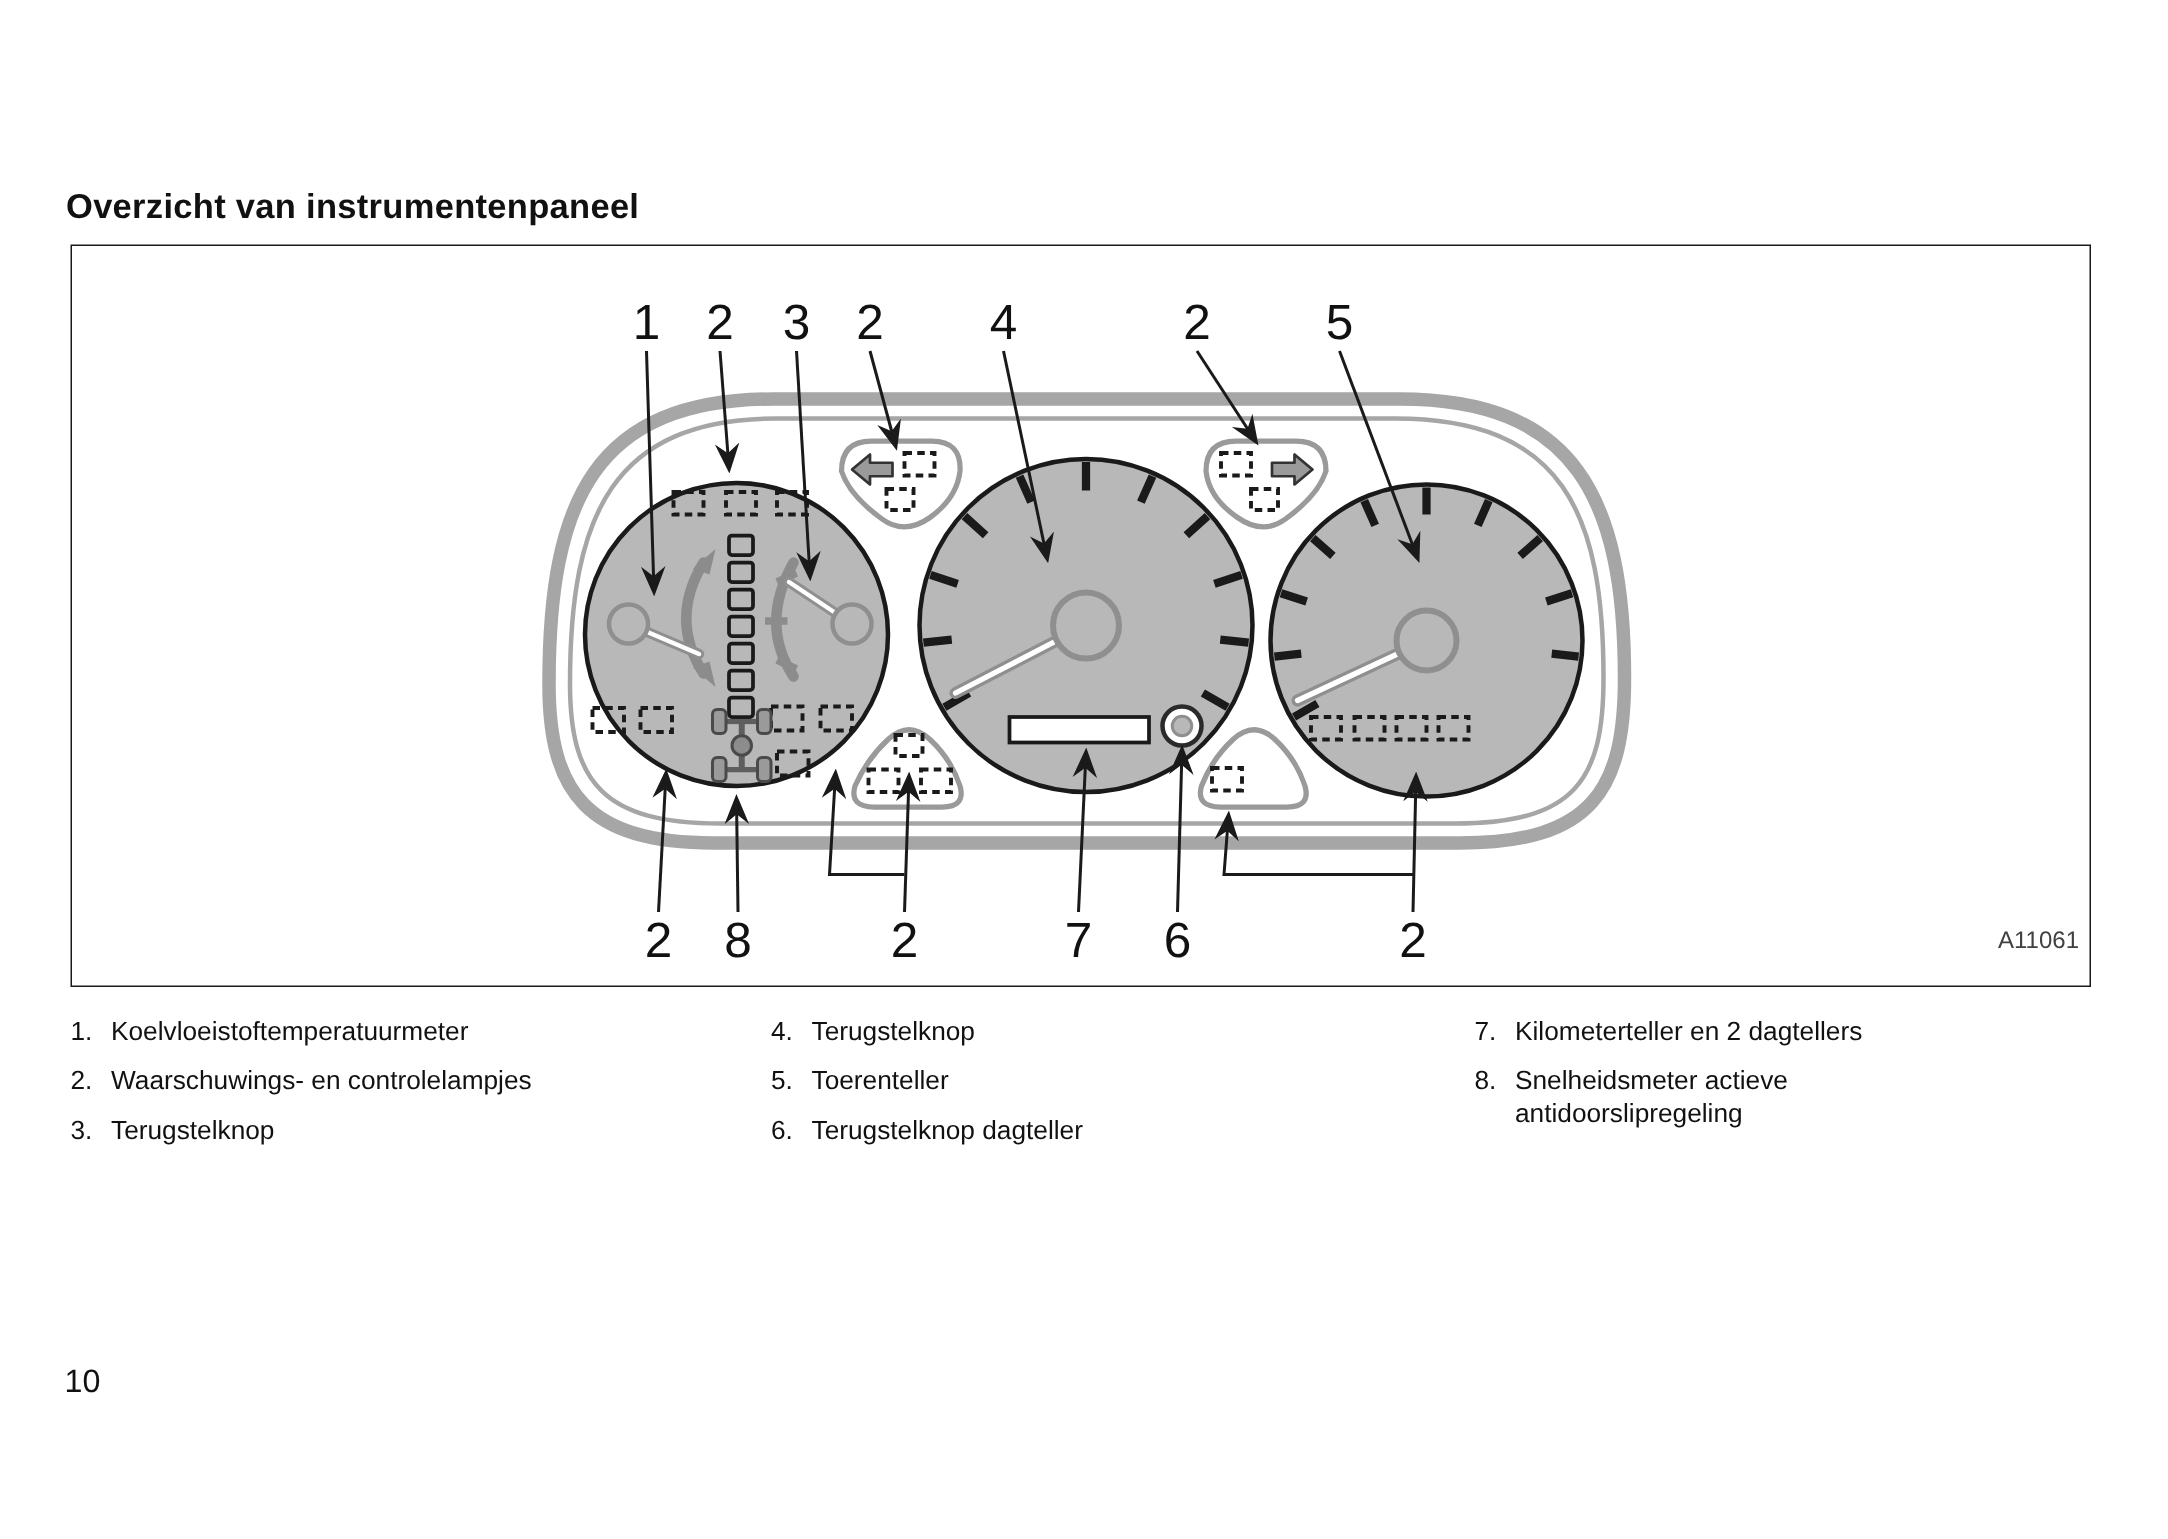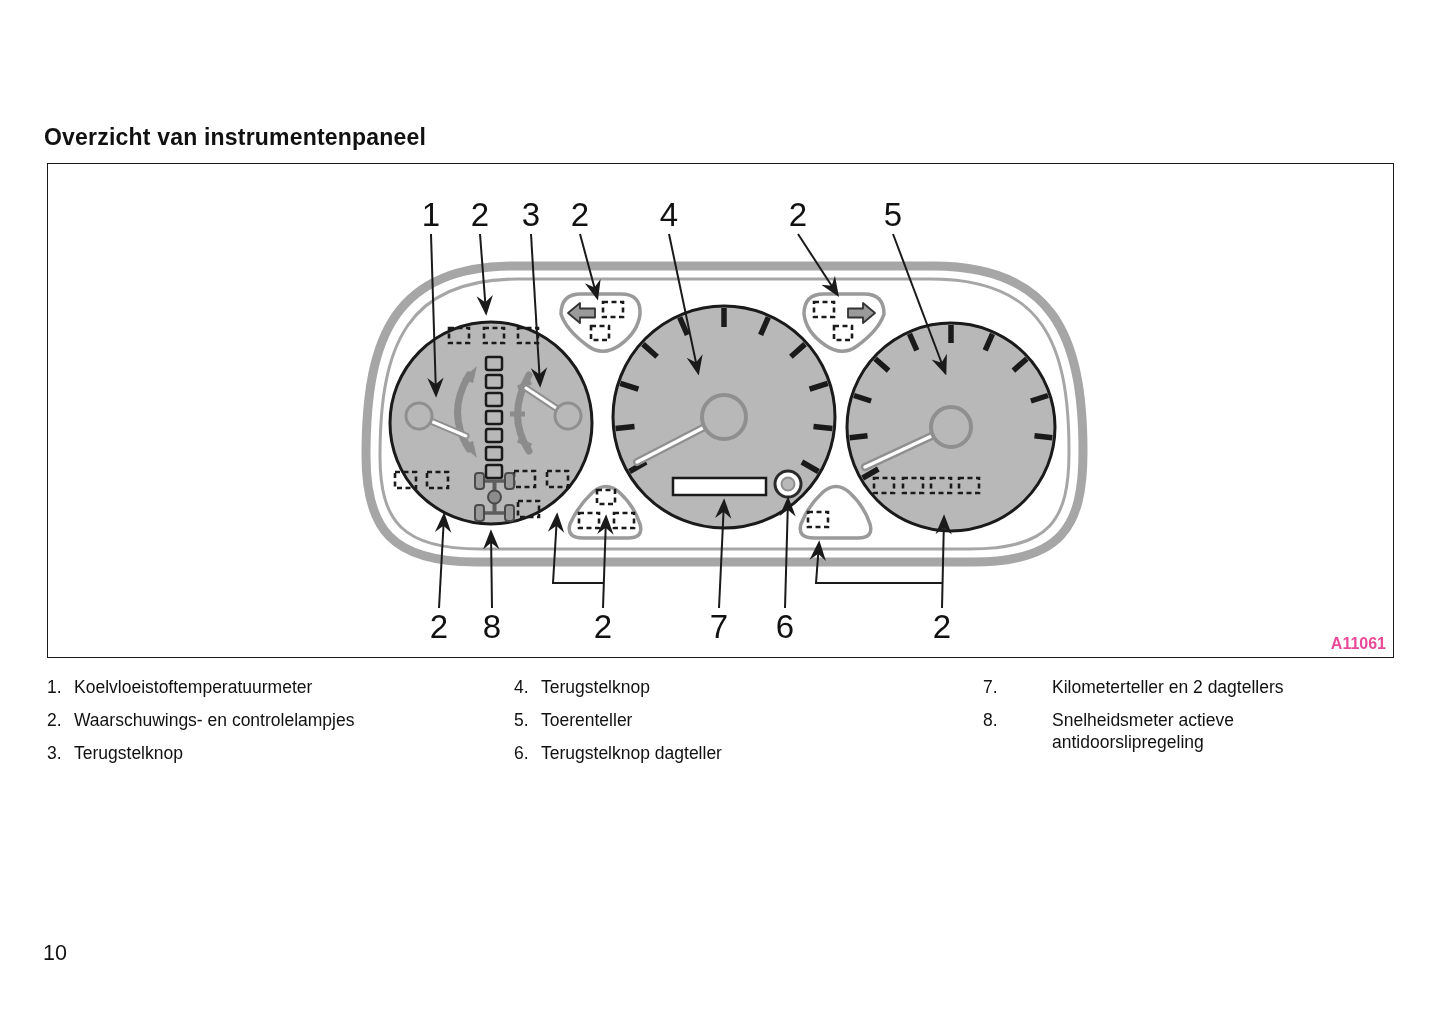--- a/index.html
+++ b/index.html
@@ -10,30 +10,30 @@
   .page-title{
     position:absolute;left:44px;top:124px;margin:0;
     font-size:23px;font-weight:bold;letter-spacing:.2px;
   }
   .figure-frame{
     position:absolute;left:47px;top:163px;width:1345px;height:493px;
     border:1.5px solid #1a1a1a;background:#fff;
   }
   .figure-frame svg{display:block;width:1345px;height:493px;}
   .figure-code{
-    position:absolute;right:7px;bottom:4px;font-size:16px;color:#ec4899;font-weight:bold;
+    position:absolute;right:7px;bottom:20px;font-size:16px;color:#404040;
   }
   .legend{position:absolute;top:676px;}
   .legend-col1{left:47px;}
   .legend-col2{left:514px;}
   .legend-col3{left:983px;}
   .legend-item{display:flex;margin-bottom:11px;font-size:17.5px;line-height:22px;}
   .legend-num{width:27px;flex-shrink:0;}
-  .legend-col3 .legend-label{max-width:258px;margin-left:42px;}
-  .page-number{position:absolute;left:43px;top:941px;font-size:21.5px;}
+  .legend-col3 .legend-label{max-width:258px;}
+  .page-number{position:absolute;left:43px;top:909px;font-size:21.5px;}
 
   
   .housing{fill:none;stroke:#a6a6a6;}
   .gauge{fill:#b8b8b8;stroke:#1a1a1a;stroke-width:3;}
   .tick{stroke:#1a1a1a;stroke-width:5.5;fill:none;}
   .ind{fill:none;stroke:#1a1a1a;stroke-width:2.6;stroke-dasharray:5 3.5;}
   .cell{fill:none;stroke:#1a1a1a;stroke-width:2.5;}
   .hub{fill:#b8b8b8;stroke:#8f8f8f;}
   .needle-under{stroke:#8f8f8f;fill:none;stroke-linecap:round;}
   .needle-over{stroke:#fff;fill:none;stroke-linecap:round;}

